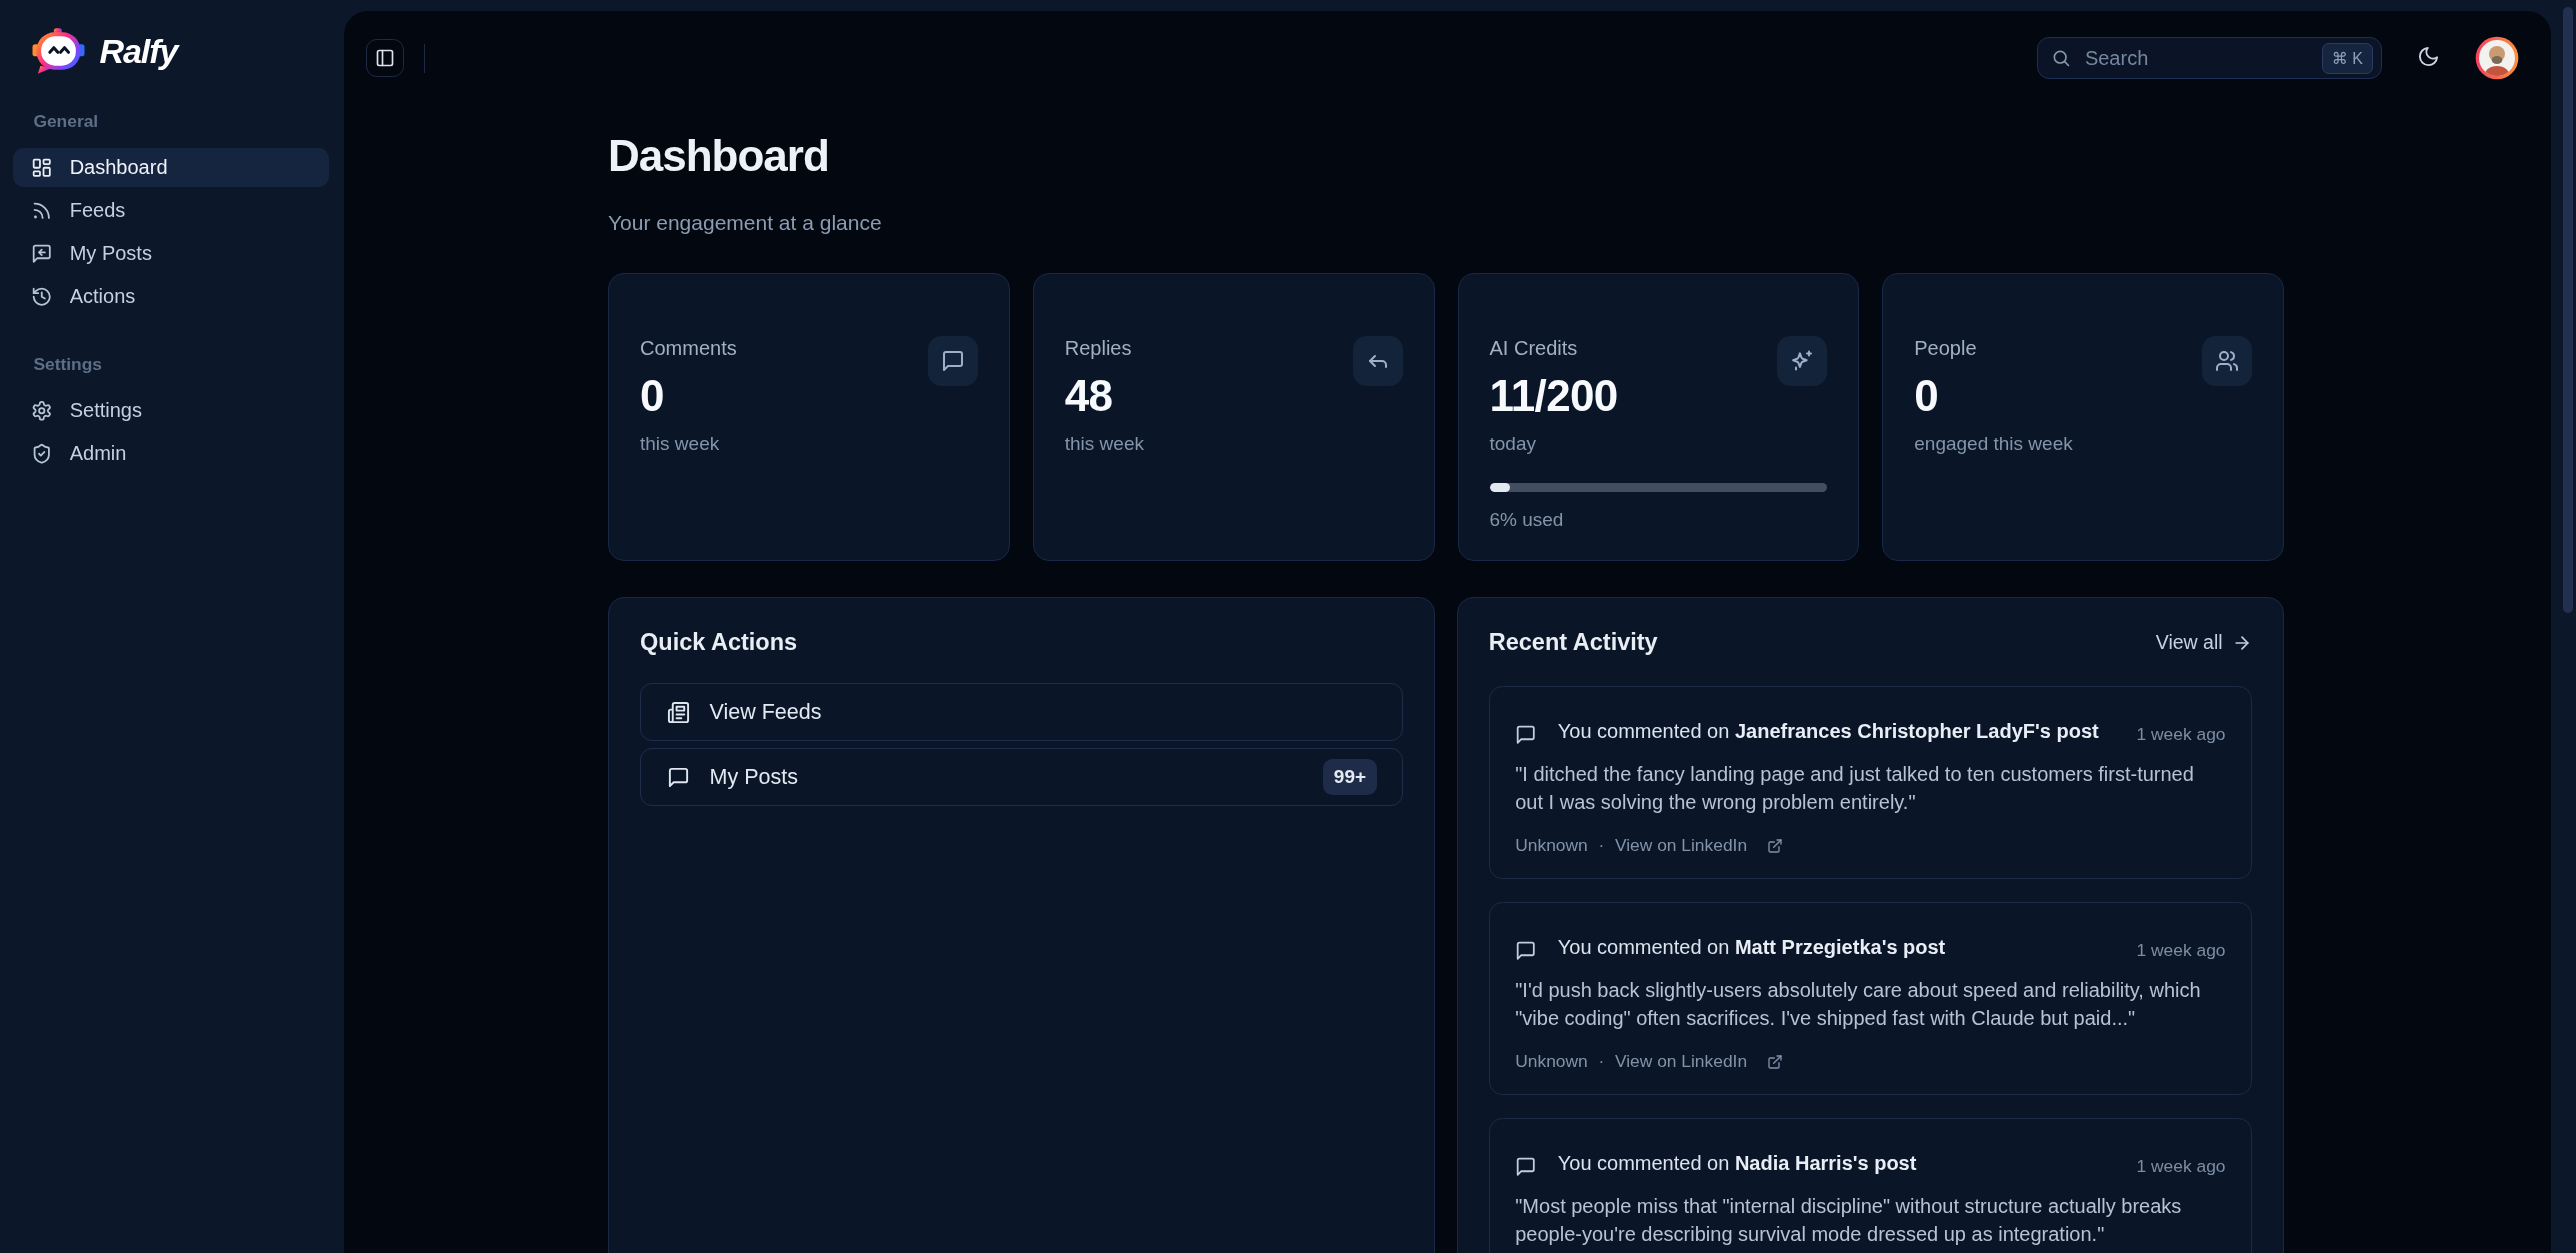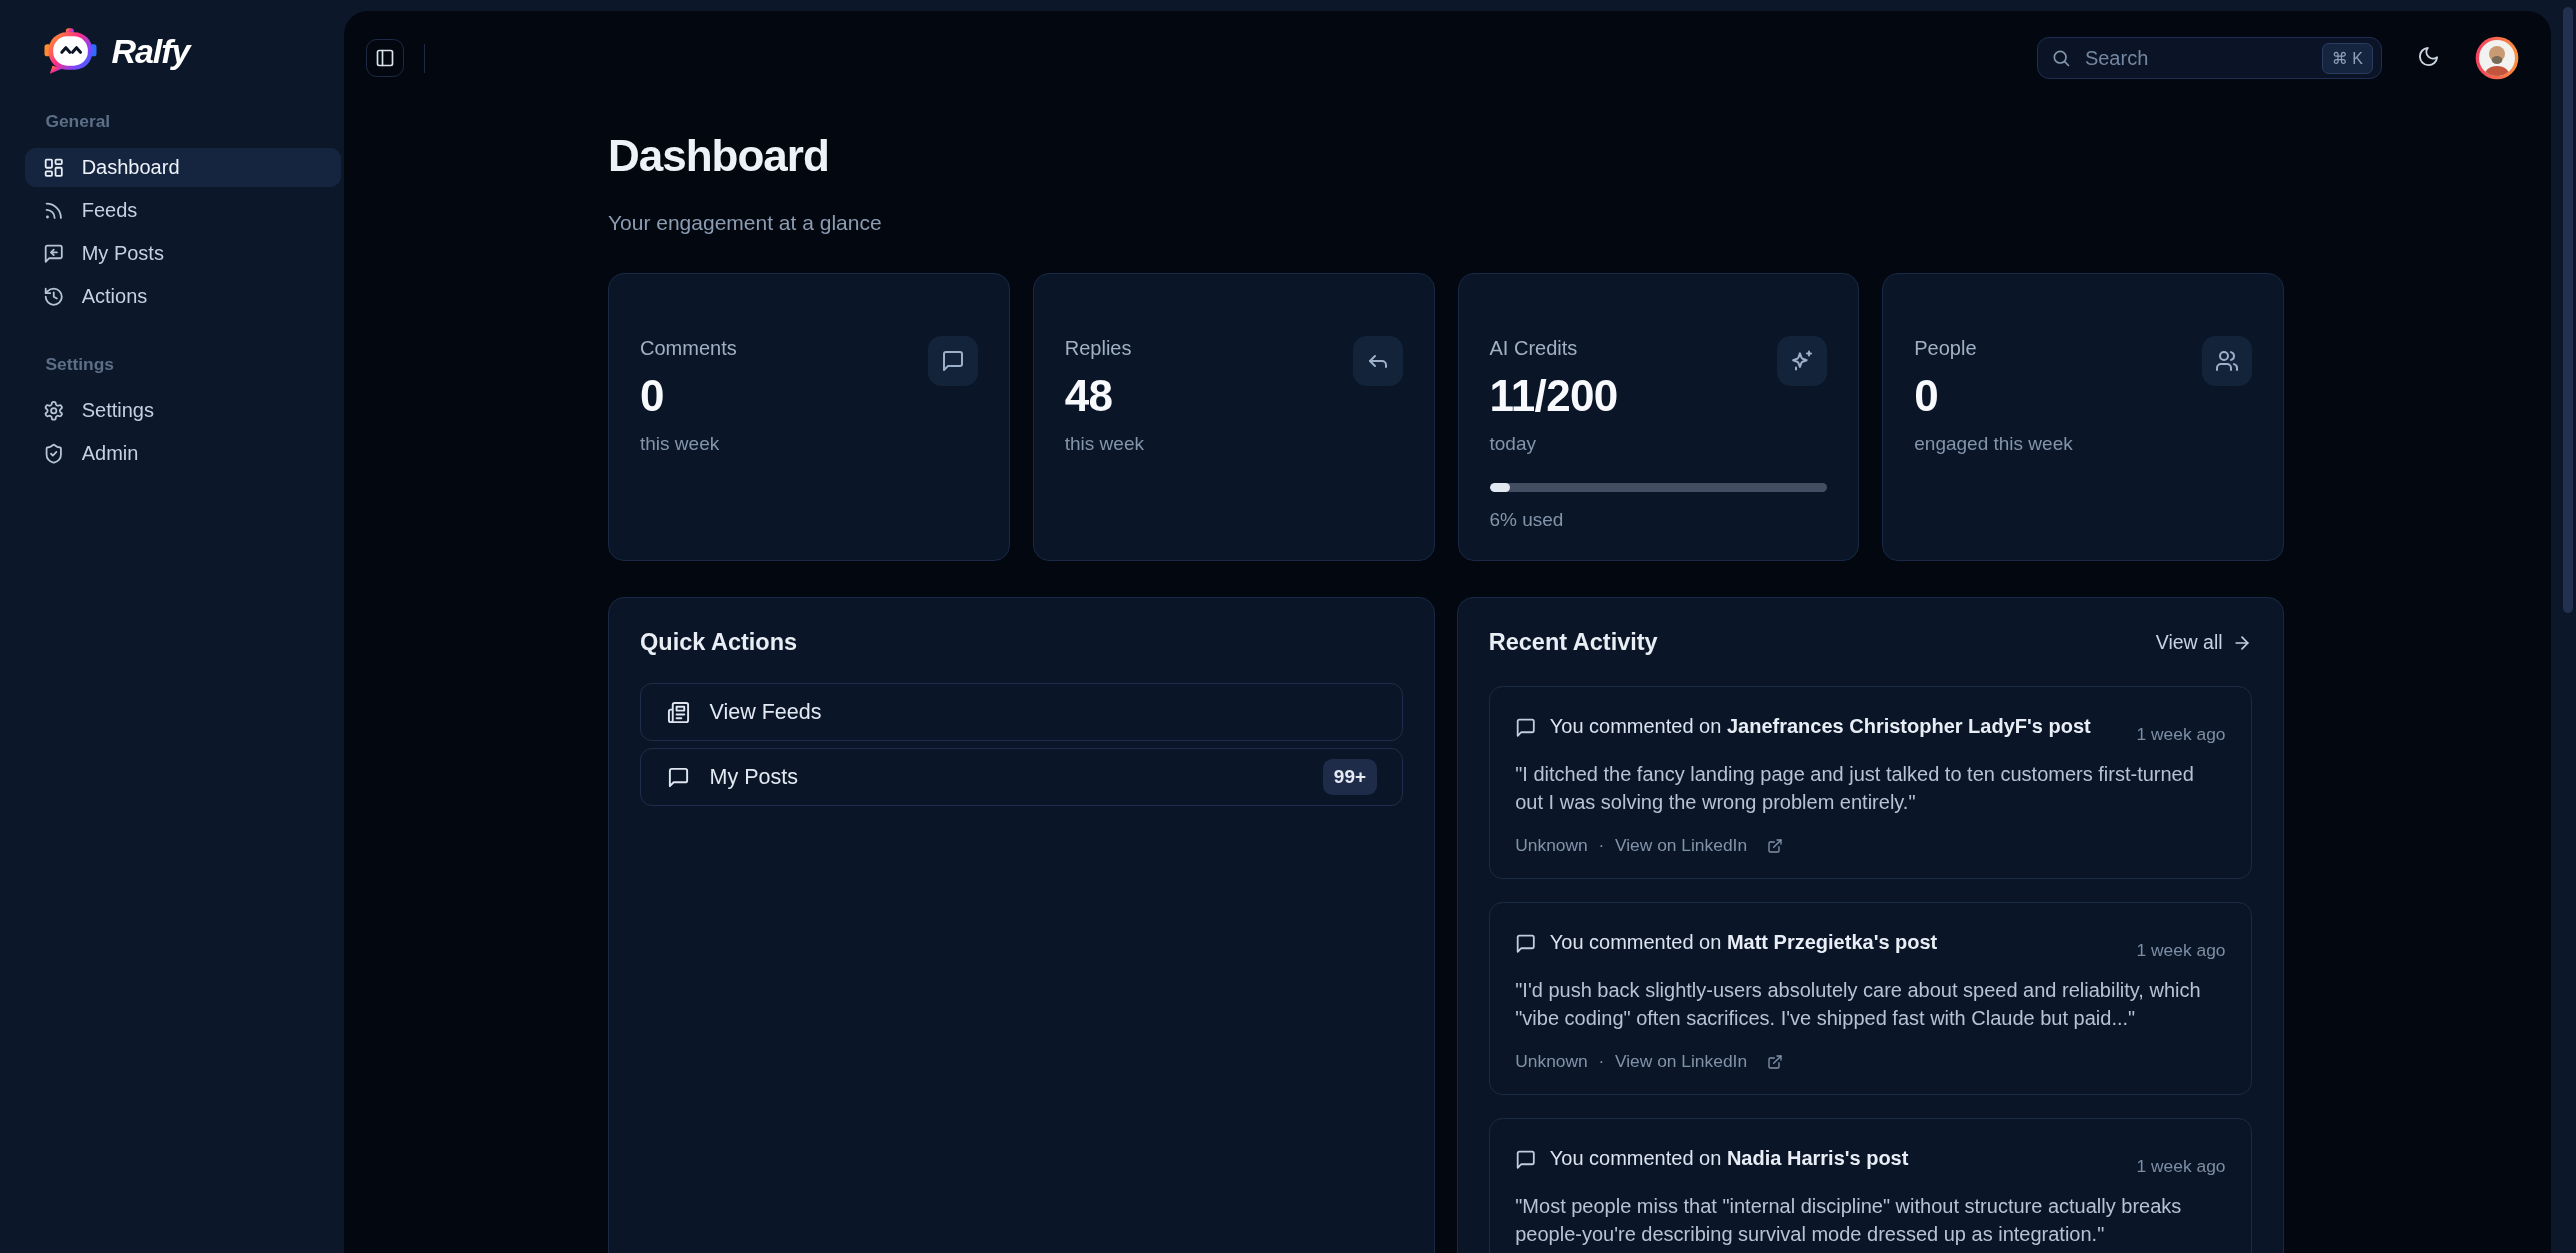--- a/index.html
+++ b/index.html
@@ -1,21 +1,21 @@
 <!DOCTYPE html>
 <html style="font-size:10.7px"><head>
 <meta charset="utf-8">
 <style>
   html,body{margin:0;padding:0;width:2576px;height:1253px;overflow:hidden;
     background:#0c1729;font-family:"Liberation Sans",sans-serif;}
   *{box-sizing:border-box;}
   svg.ic{fill:none;stroke:currentColor;stroke-width:2;stroke-linecap:round;stroke-linejoin:round;}
 
   
-  .sidebar{position:absolute;left:12px;top:0;bottom:0;width:344px;background:#0c1729;padding-left:48px;}
+  .sidebar{position:absolute;left:0;top:0;bottom:0;width:344px;background:#0c1729;padding-left:48px;}
   .logo{position:absolute;left:31px;top:27px;display:flex;align-items:center;gap:13.4px;}
   .logo-icon{width:55px;height:48px;}
   .wordmark{font-size:34px;font-weight:800;font-style:italic;color:#ffffff;letter-spacing:-1px;}
   .nav{position:absolute;top:111px;left:13.4px;right:14.8px;}
   .nav-label{padding-left:20px;font-size:17.4px;font-weight:600;color:#5d6e87;margin-bottom:16px;}
   .nav-item{display:flex;align-items:center;gap:17.4px;height:39px;padding:0 17.4px;border-radius:10.7px;
     margin-bottom:4px;font-size:20px;font-weight:500;color:#c6d1e0;cursor:pointer;}
   .nav-item svg{width:21.5px;height:21.5px;color:#b6c4d8;flex:none;}
   .nav-item.active{background:#16253f;color:#eef3fa;}
   .nav-item.active svg{color:#e8eef6;}
@@ -70,21 +70,21 @@
   .qa-row svg{width:23px;height:23px;flex:none;}
   .qa-label{font-size:21.5px;font-weight:500;color:#e3e9f2;}
   .qa-badge{margin-left:auto;background:#1e2c49;border-radius:9.4px;padding:6.7px 10.7px;font-size:19px;
     font-weight:600;color:#e6ebf3;}
 
   .ra-header{display:flex;align-items:center;justify-content:space-between;}
   .view-all{display:flex;align-items:center;gap:9.4px;font-size:19.5px;color:#c7d2e0;cursor:pointer;}
   .view-all svg{width:20px;height:20px;}
   .ra-list{margin-top:29.5px;display:flex;flex-direction:column;gap:23px;}
   .activity-card{border:1.3px solid #1b2a47;border-radius:13.4px;padding:21.5px 25.5px;}
-  .act-head{display:flex;align-items:center;gap:13px;}
+  .act-head{display:flex;align-items:flex-end;gap:21px;}
   .act-head svg{width:21.5px;height:21.5px;color:#c2cddd;flex:none;margin-top:2.7px;}
   .act-title{flex:1;font-size:20px;line-height:27px;color:#dbe3ee;padding-right:10.7px;}
   .act-title b{color:#e9eef6;font-weight:700;}
   .act-time{flex:none;font-size:17.4px;color:#7d8da4;margin-top:16px;}
   .act-quote{margin-top:16px;font-size:20px;line-height:27.5px;color:#b7c3d5;}
   .act-footer{margin-top:19px;display:flex;align-items:flex-start;gap:10.7px;font-size:17.4px;color:#8292a9;}
   .act-footer .lnk{display:flex;align-items:center;gap:20px;cursor:pointer;}
   .act-footer svg{width:16px;height:16px;}
 
   .scroll-thumb{position:absolute;right:3.4px;top:6.7px;width:10px;height:606px;border-radius:5.4px;

